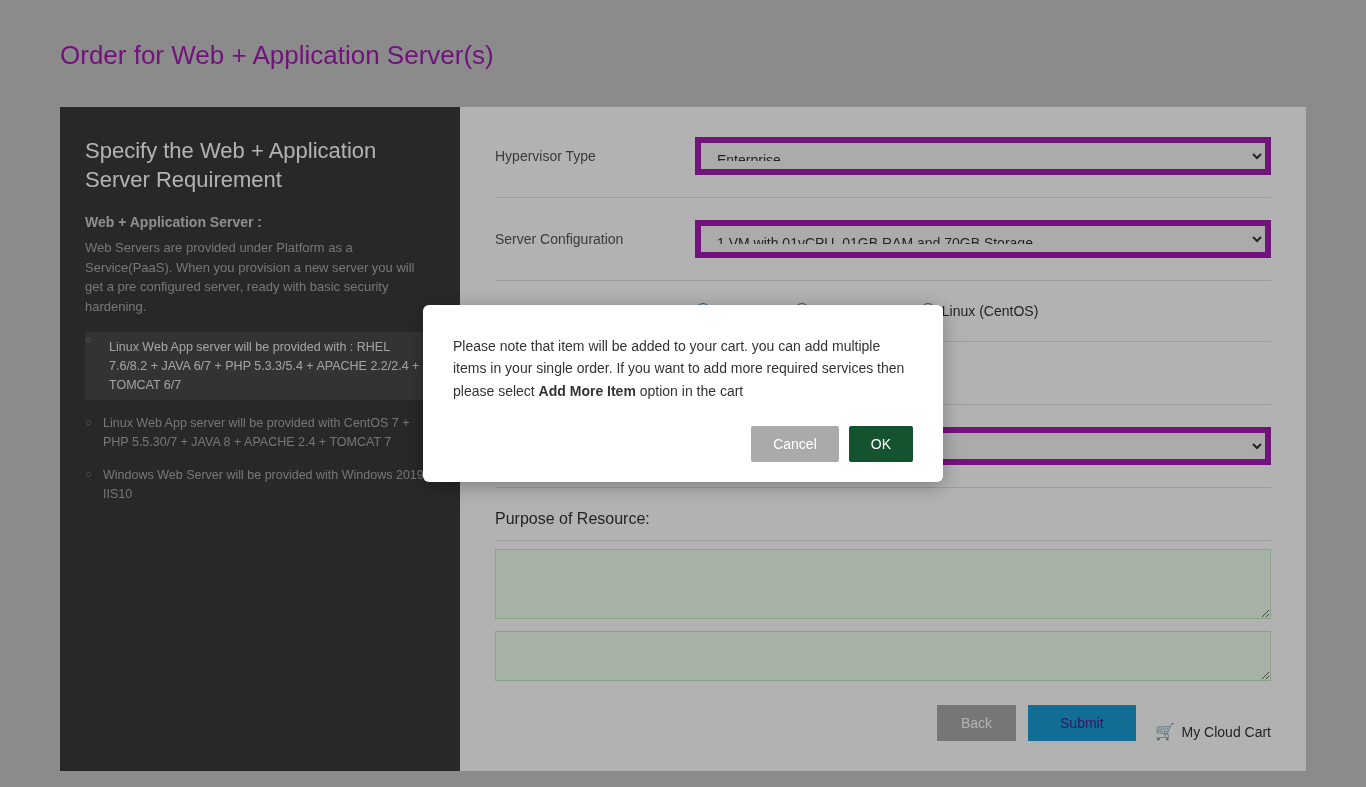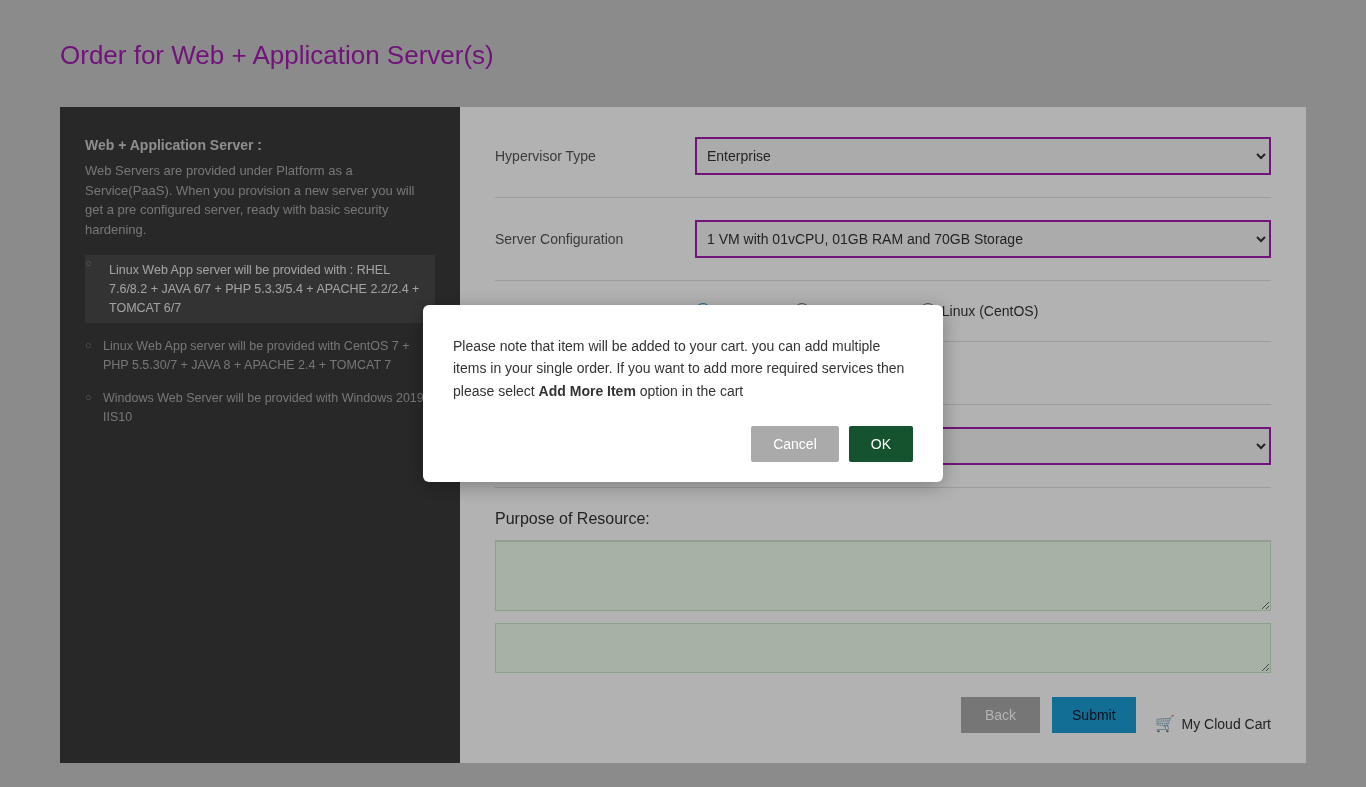--- a/index.html
+++ b/index.html
@@ -93,22 +93,22 @@
       width: 200px;
       min-width: 200px;
       font-size: 14px;
       color: #555;
     }
     .form-control-wrapper {
       flex: 1;
     }
     select.form-select {
       width: 100%;
-      padding: 8px 6px;
-      border: 2px solid #a21caf;
+      padding: 8px 12px;
+      border: 6px solid #a21caf;
       background: #f5f5f5;
       font-size: 14px;
       color: #333;
       appearance: auto;
       cursor: pointer;
       height: 38px;
     }
     .radio-group {
       display: flex;
       gap: 20px;
@@ -127,21 +127,21 @@
       width: 16px;
       height: 16px;
     }
     .purpose-section {
       margin-top: 10px;
     }
     .purpose-label {
       font-size: 16px;
       font-weight: 400;
       color: #333;
-      margin-bottom: 0;
+      margin-bottom: 8px;
       border-bottom: 1px solid #e0e0e0;
       padding-bottom: 12px;
     }
     .purpose-textarea {
       width: 100%;
       height: 70px;
       border: 1px solid #c5e8c5;
       background: #f0fff0;
       padding: 8px;
       font-size: 13px;
@@ -167,23 +167,23 @@
     .btn-back {
       background: #aaa;
       color: white;
       border: none;
       padding: 10px 24px;
       font-size: 14px;
       cursor: pointer;
     }
     .btn-submit {
       background: #1a9ed4;
-      color: #0f172a;
+      color: #4c1d95;
       border: none;
-      padding: 10px 20px;
+      padding: 10px 32px;
       font-size: 14px;
       cursor: pointer;
     }
     .cart-link {
       display: flex;
       align-items: center;
       gap: 6px;
       color: #333;
       font-size: 14px;
       cursor: pointer;
@@ -259,20 +259,21 @@
     }
   </style>
 </head>
 <body>
 
 <div class="page-wrapper">
   <h1 class="page-title">Order for Web + Application Server(s)</h1>
   <div class="main-card">
 
     <div class="left-panel">
+      <h2>Specify the Web + Application Server Requirement</h2>
       <h3>Web + Application Server :</h3>
       <p>Web Servers are provided under Platform as a Service(PaaS). When you provision a new server you will get a pre configured server, ready with basic security hardening.</p>
       <ul class="bullet-list">
         <li class="highlight">Linux Web App server will be provided with : RHEL 7.6/8.2 + JAVA 6/7 + PHP 5.3.3/5.4 + APACHE 2.2/2.4 + TOMCAT 6/7</li>
         <li>Linux Web App server will be provided with CentOS 7 + PHP 5.5.30/7 + JAVA 8 + APACHE 2.4 + TOMCAT 7</li>
         <li>Windows Web Server will be provided with Windows 2019 + IIS10</li>
       </ul>
     </div>
 
     <div class="right-panel">

